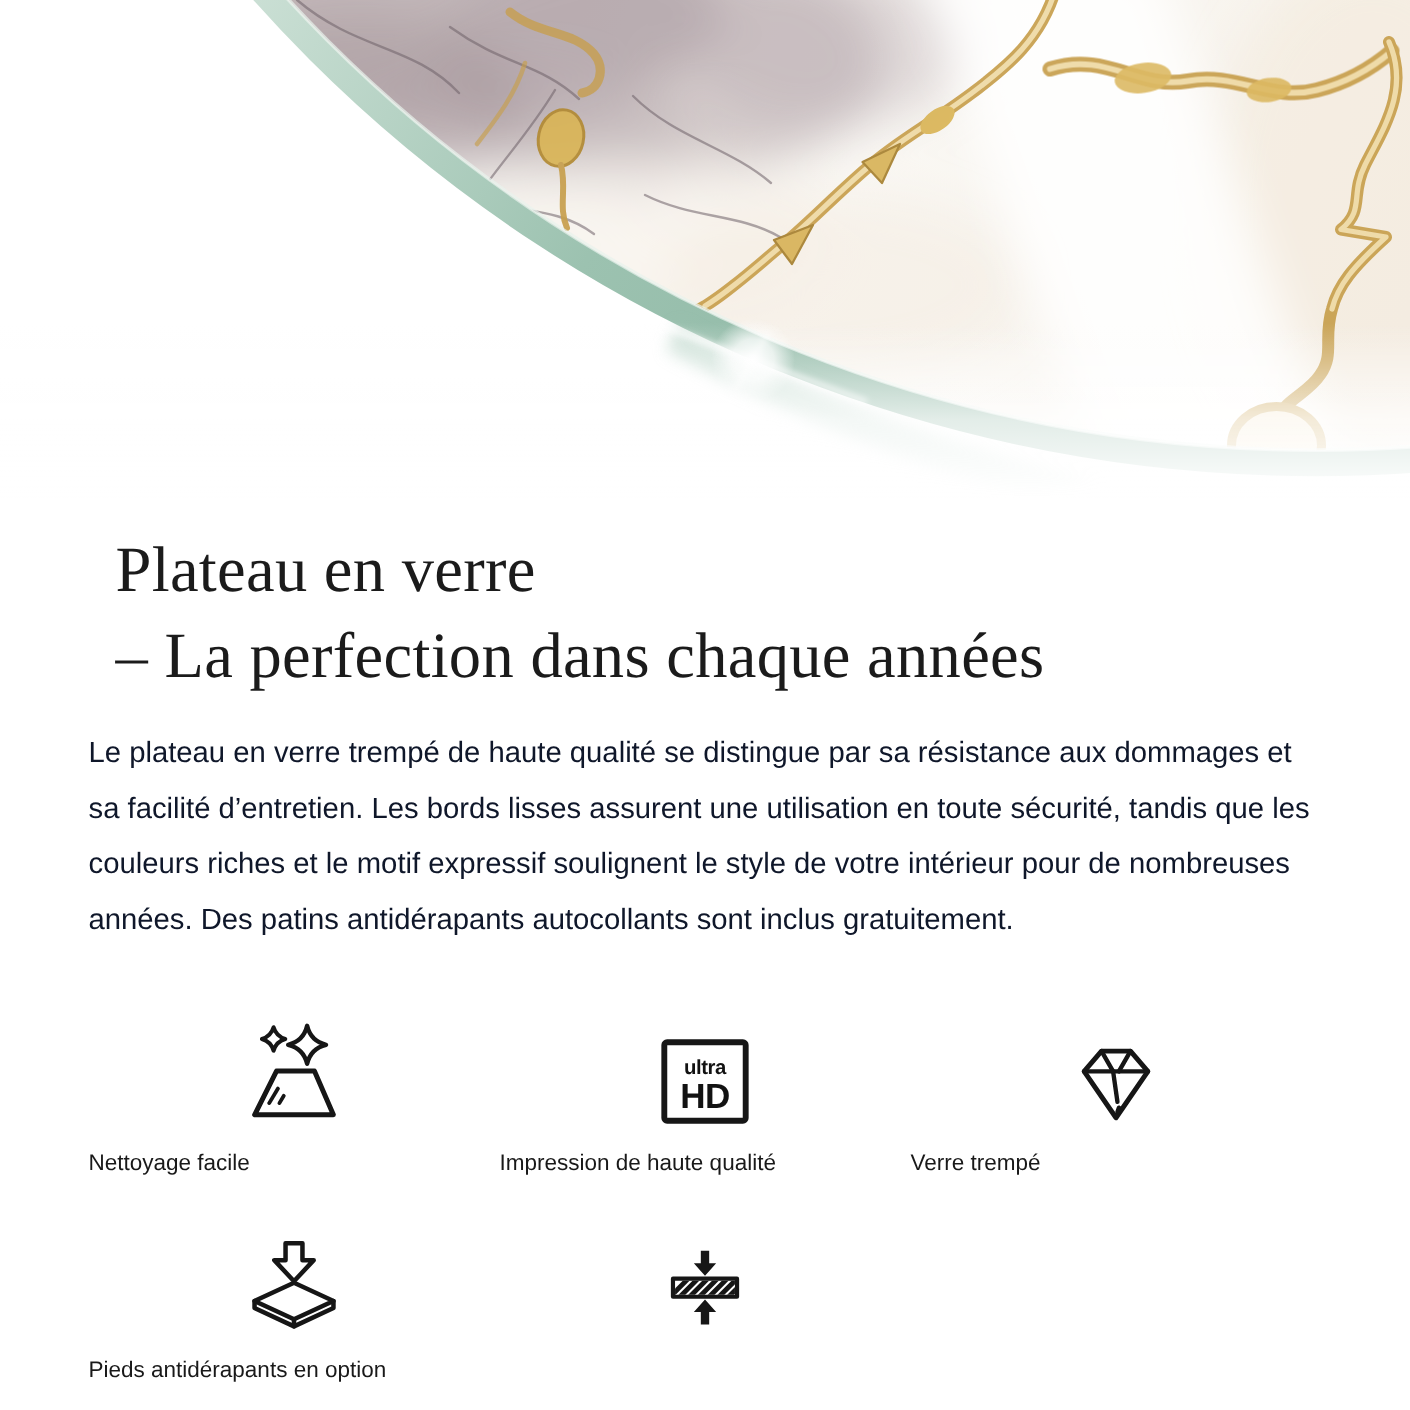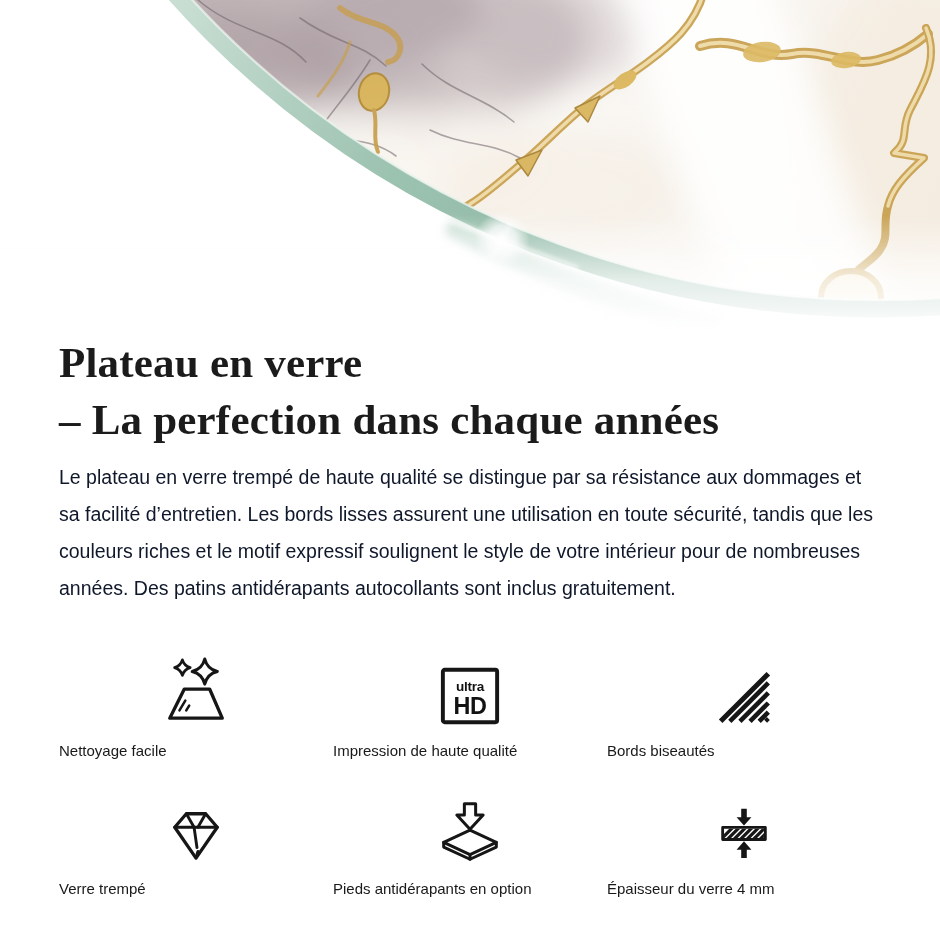--- a/index.html
+++ b/index.html
@@ -4,22 +4,22 @@
 <style>
   html,body{margin:0;padding:0;}
   body{
     width:940px;height:940px;overflow:hidden;background:#ffffff;
     font-family:"Liberation Sans",sans-serif;color:#1c1c1c;
   }
   .hero{position:relative;width:940px;height:334px;background:#ffffff;}
   .hero svg{display:block;}
   .content{padding:0 59px;}
   .title{
-    font-family:"Liberation Serif",serif;font-weight:700;
-    font-size:43px;line-height:57px;color:#1b1b1b;margin:0;letter-spacing:.2px;
+    font-family:"Liberation Serif",serif;font-weight:400;
+    font-size:43px;line-height:57px;color:#1b1b1b;margin:18px;letter-spacing:.2px;
   }
   .desc{
     margin:11px 0 12px;max-width:826px;
     font-size:19.5px;line-height:37px;color:#0f172a;
   }
   .features{
     margin-top:44px;display:grid;grid-template-columns:repeat(3,1fr);row-gap:30px;
   }
   .feature{display:flex;flex-direction:column;}
   .icon-box{height:74px;display:flex;align-items:flex-end;justify-content:center;}
@@ -159,35 +159,20 @@
       <div class="icon-box">
         <svg class="icon" width="60" height="58" viewBox="0 0 64 62">
           <rect x="3" y="3" width="58" height="56" rx="2" stroke-width="4.2"></rect>
           <text class="hd-small" x="32" y="26" text-anchor="middle">ultra</text>
           <text class="hd-large" x="32" y="50" text-anchor="middle">HD</text>
         </svg>
       </div>
       <div class="feature-label">Impression de haute qualité</div>
     </div>
 
-    <div class="feature">
-      <div class="icon-box">
-        <svg class="icon" width="55" height="55" viewBox="0 0 60 60">
-          <g stroke-linecap="butt">
-            <path d="M4,56 L56,4" stroke-width="5.5"></path>
-            <path d="M14,56 L56,14" stroke-width="5"></path>
-            <path d="M25,56 L56,25" stroke-width="5"></path>
-            <path d="M36,56 L56,36" stroke-width="5"></path>
-            <path d="M46,56 L56,46" stroke-width="5"></path>
-            <path d="M53,56 L56,53" stroke-width="4.5"></path>
-          </g>
-        </svg>
-      </div>
-      <div class="feature-label">Bords biseautés</div>
-    </div>
 
     <div class="feature">
       <div class="icon-box">
         <svg class="icon" width="62" height="56" viewBox="0 0 64 58">
           <path d="M10,21 L22,7 L42,7 L54,21 L32,53 Z" stroke-width="3.4"></path>
           <path d="M10,21 L54,21" stroke-width="3"></path>
           <path d="M22,7 L30,21" stroke-width="3"></path>
           <path d="M42,7 L34,21" stroke-width="3"></path>
           <path d="M30,21 L33,42" stroke-width="3"></path>
           <path d="M34,46 L33,49" stroke-width="3"></path>
@@ -223,17 +208,16 @@
             <path d="M16,40 L30,26" stroke-width="3.5"></path>
             <path d="M23,40 L37,26" stroke-width="3.5"></path>
             <path d="M30,40 L44,26" stroke-width="3.5"></path>
             <path d="M37,40 L51,26" stroke-width="3.5"></path>
             <path d="M44,40 L58,26" stroke-width="3.5"></path>
           </g>
           <path d="M28,24 L20,15 L25,15 L25,6 L31,6 L31,15 L36,15 Z" fill="#161616" stroke="none"></path>
           <path d="M28,41 L20,50 L25,50 L25,59 L31,59 L31,50 L36,50 Z" fill="#161616" stroke="none"></path>
         </svg>
       </div>
-      <div class="feature-label">Épaisseur du verre 4 mm</div>
     </div>
 
   </div>
 </div>
 
 </body></html>

